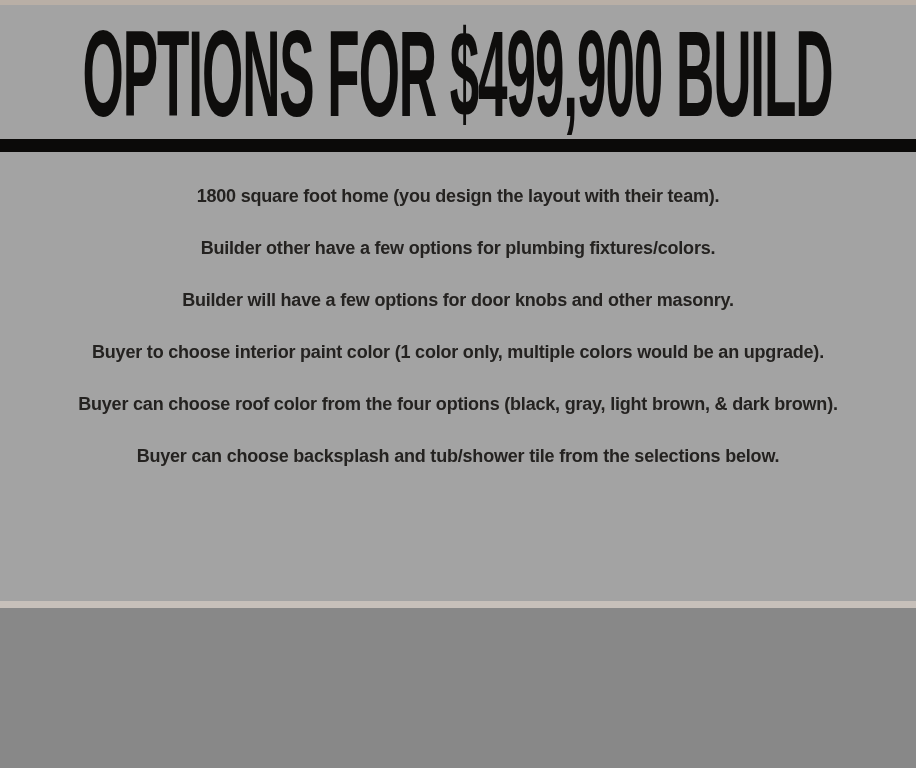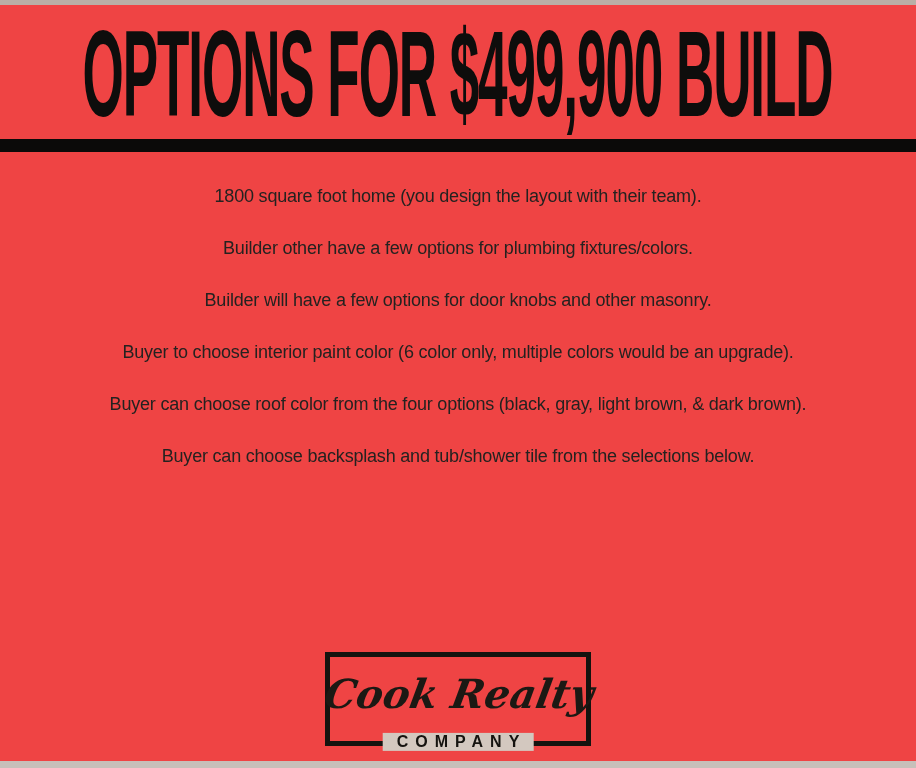--- a/index.html
+++ b/index.html
@@ -4,23 +4,23 @@
 <style>
   html, body {
     margin: 0;
     padding: 0;
     background: #888;
     font-family: "Liberation Sans", sans-serif;
   }
   .flyer {
     position: relative;
     width: 916px;
-    height: 768px;
+    height: 608px;
     margin: 0 auto;
-    background: #ef4444;
+    background: #a3a3a3;
     overflow: hidden;
   }
   
   .edge-top {
     position: absolute;
     top: 0; left: 0; right: 0;
     height: 5px;
     background: #b9afa6;
   }
   .edge-bottom {
@@ -67,21 +67,21 @@
     left: 0;
     width: 100%;
     text-align: center;
   }
   .options p {
     margin: 0;
     padding: 0;
     height: 52px;
     line-height: 52px;
     font-size: 18px;
-    font-weight: 400;
+    font-weight: 700;
     letter-spacing: -0.2px;
     color: #242220;
     white-space: nowrap;
   }
   
   .logo-box {
     position: absolute;
     top: 652px;
     left: 50%;
     transform: translateX(-50%);
@@ -127,21 +127,21 @@
   <div class="title-wrap">
     <div class="title">OPTIONS FOR $499,900 BUILD</div>
   </div>
 
   <div class="divider"></div>
 
   <div class="options">
     <p>1800 square foot home (you design the layout with their team).</p>
     <p>Builder other have a few options for plumbing fixtures/colors.</p>
     <p>Builder will have a few options for door knobs and other masonry.</p>
-    <p>Buyer to choose interior paint color (6 color only, multiple colors would be an upgrade).</p>
+    <p>Buyer to choose interior paint color (1 color only, multiple colors would be an upgrade).</p>
     <p>Buyer can choose roof color from the four options (black, gray, light brown, &amp; dark brown).</p>
     <p>Buyer can choose backsplash and tub/shower tile from the selections below.</p>
   </div>
 
   <div class="logo-box">
     <div class="logo-script">Cook Realty</div>
     <div class="logo-company">COMPANY</div>
   </div>
 
   <div class="edge-bottom"></div>

